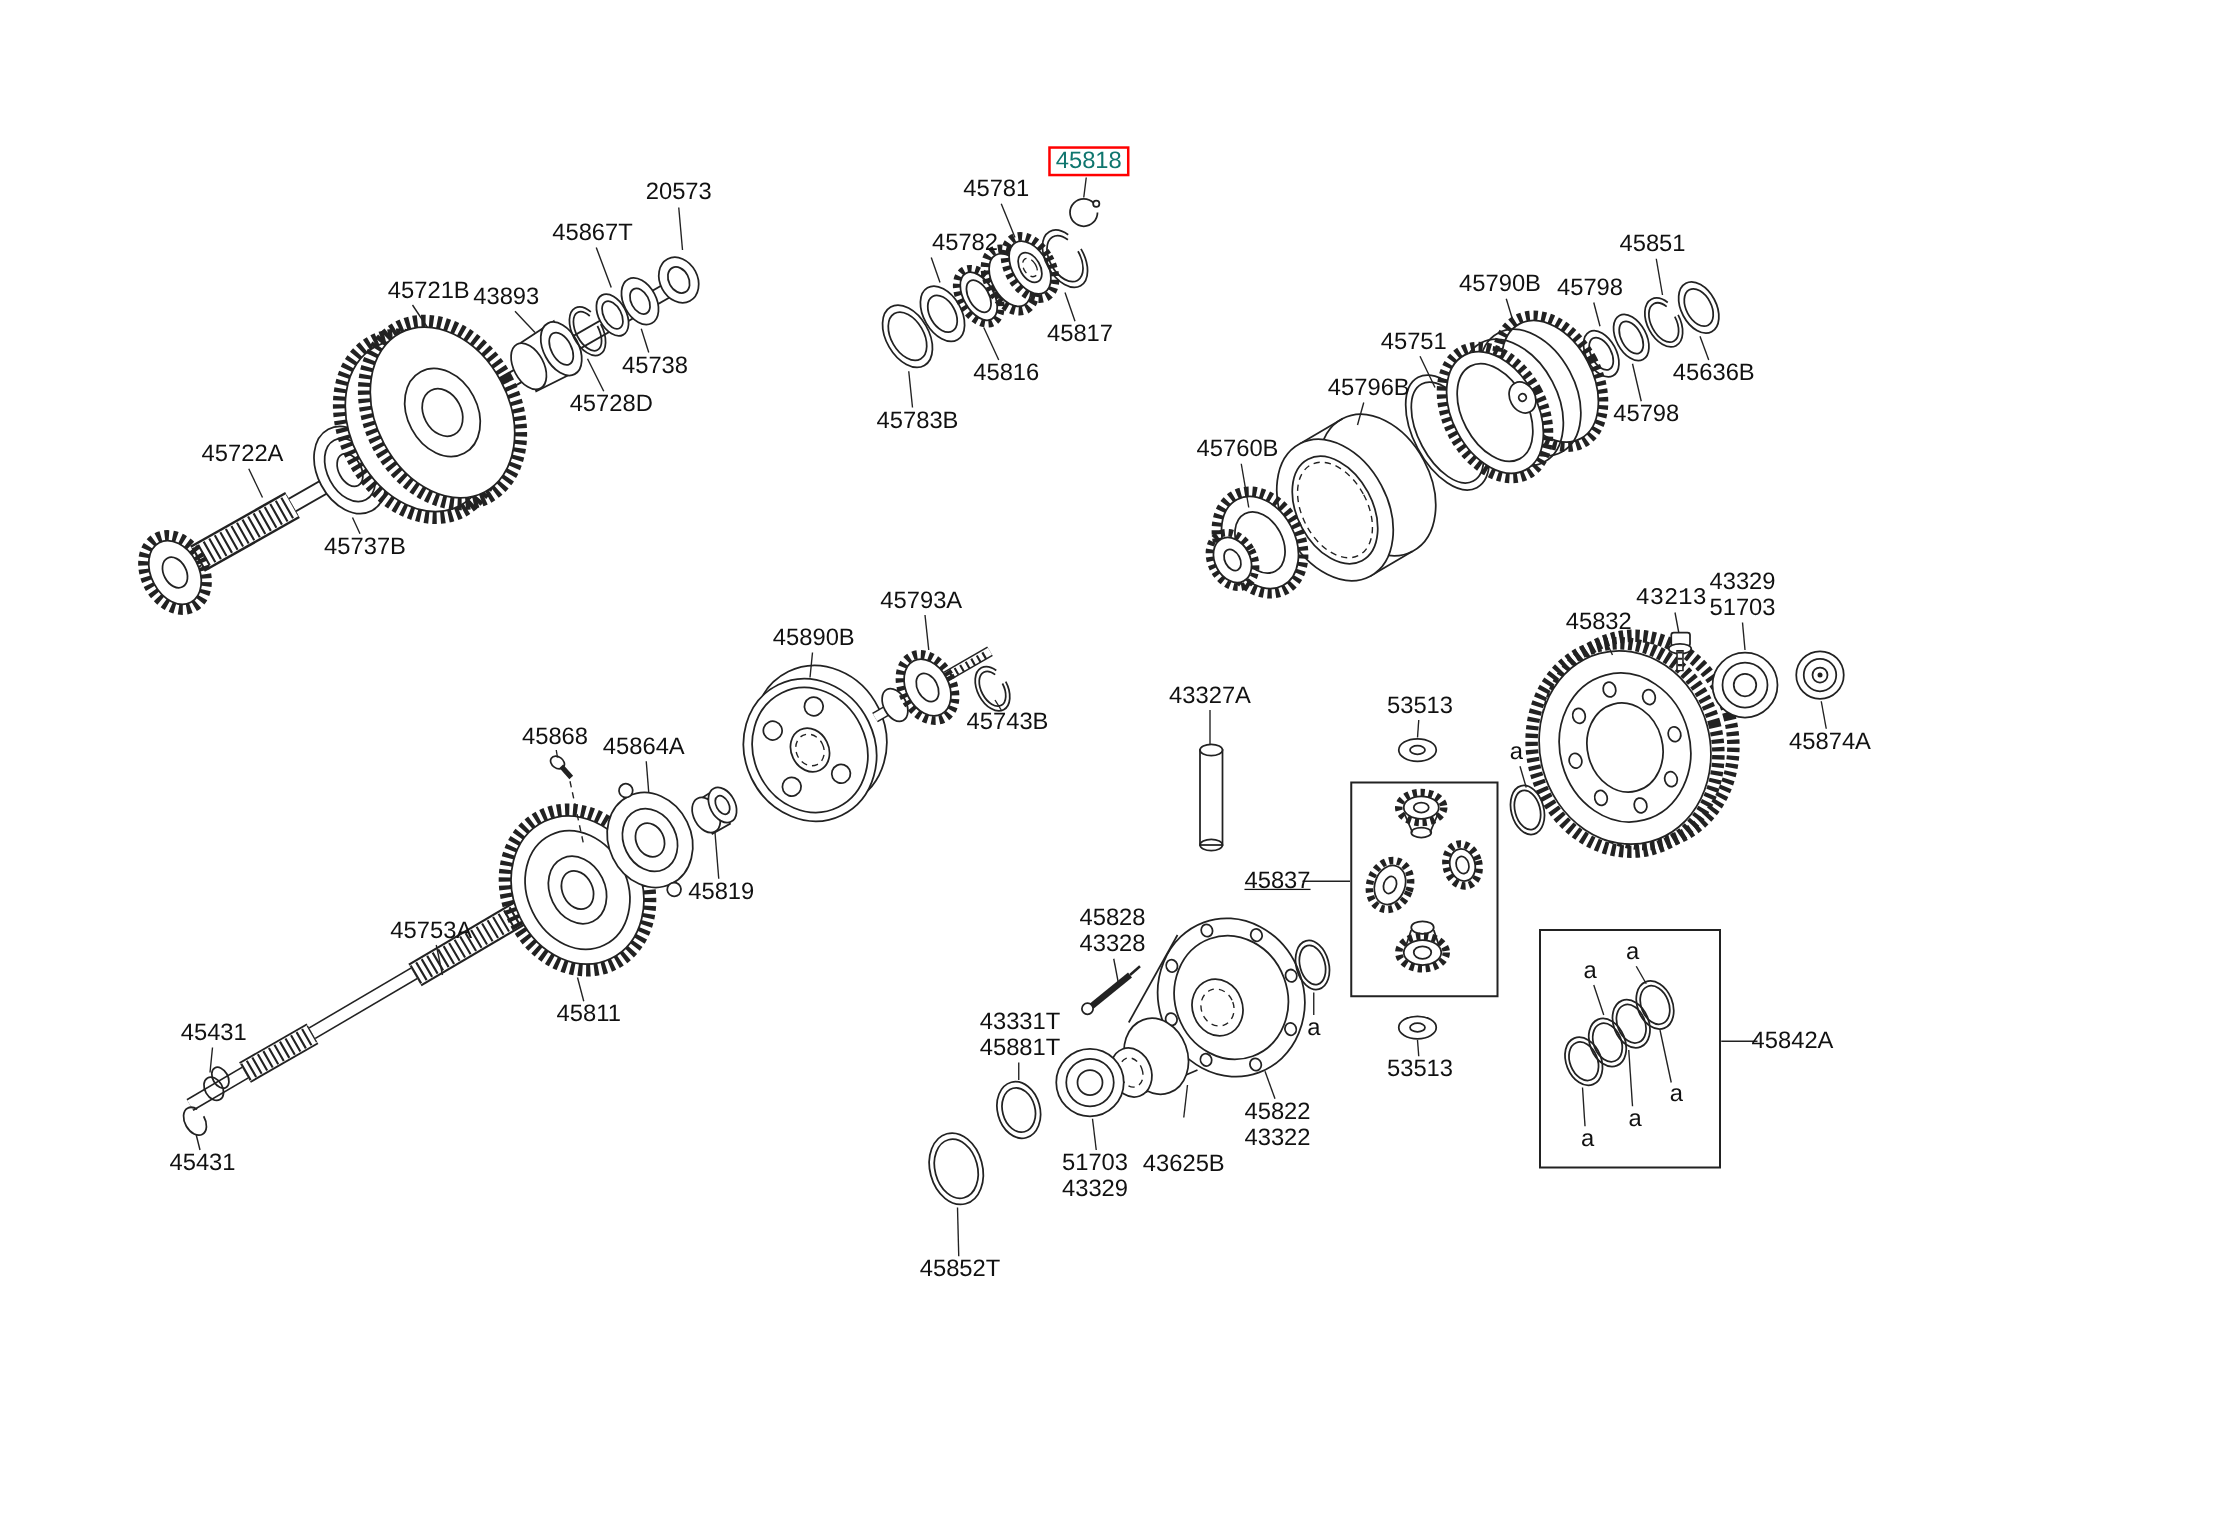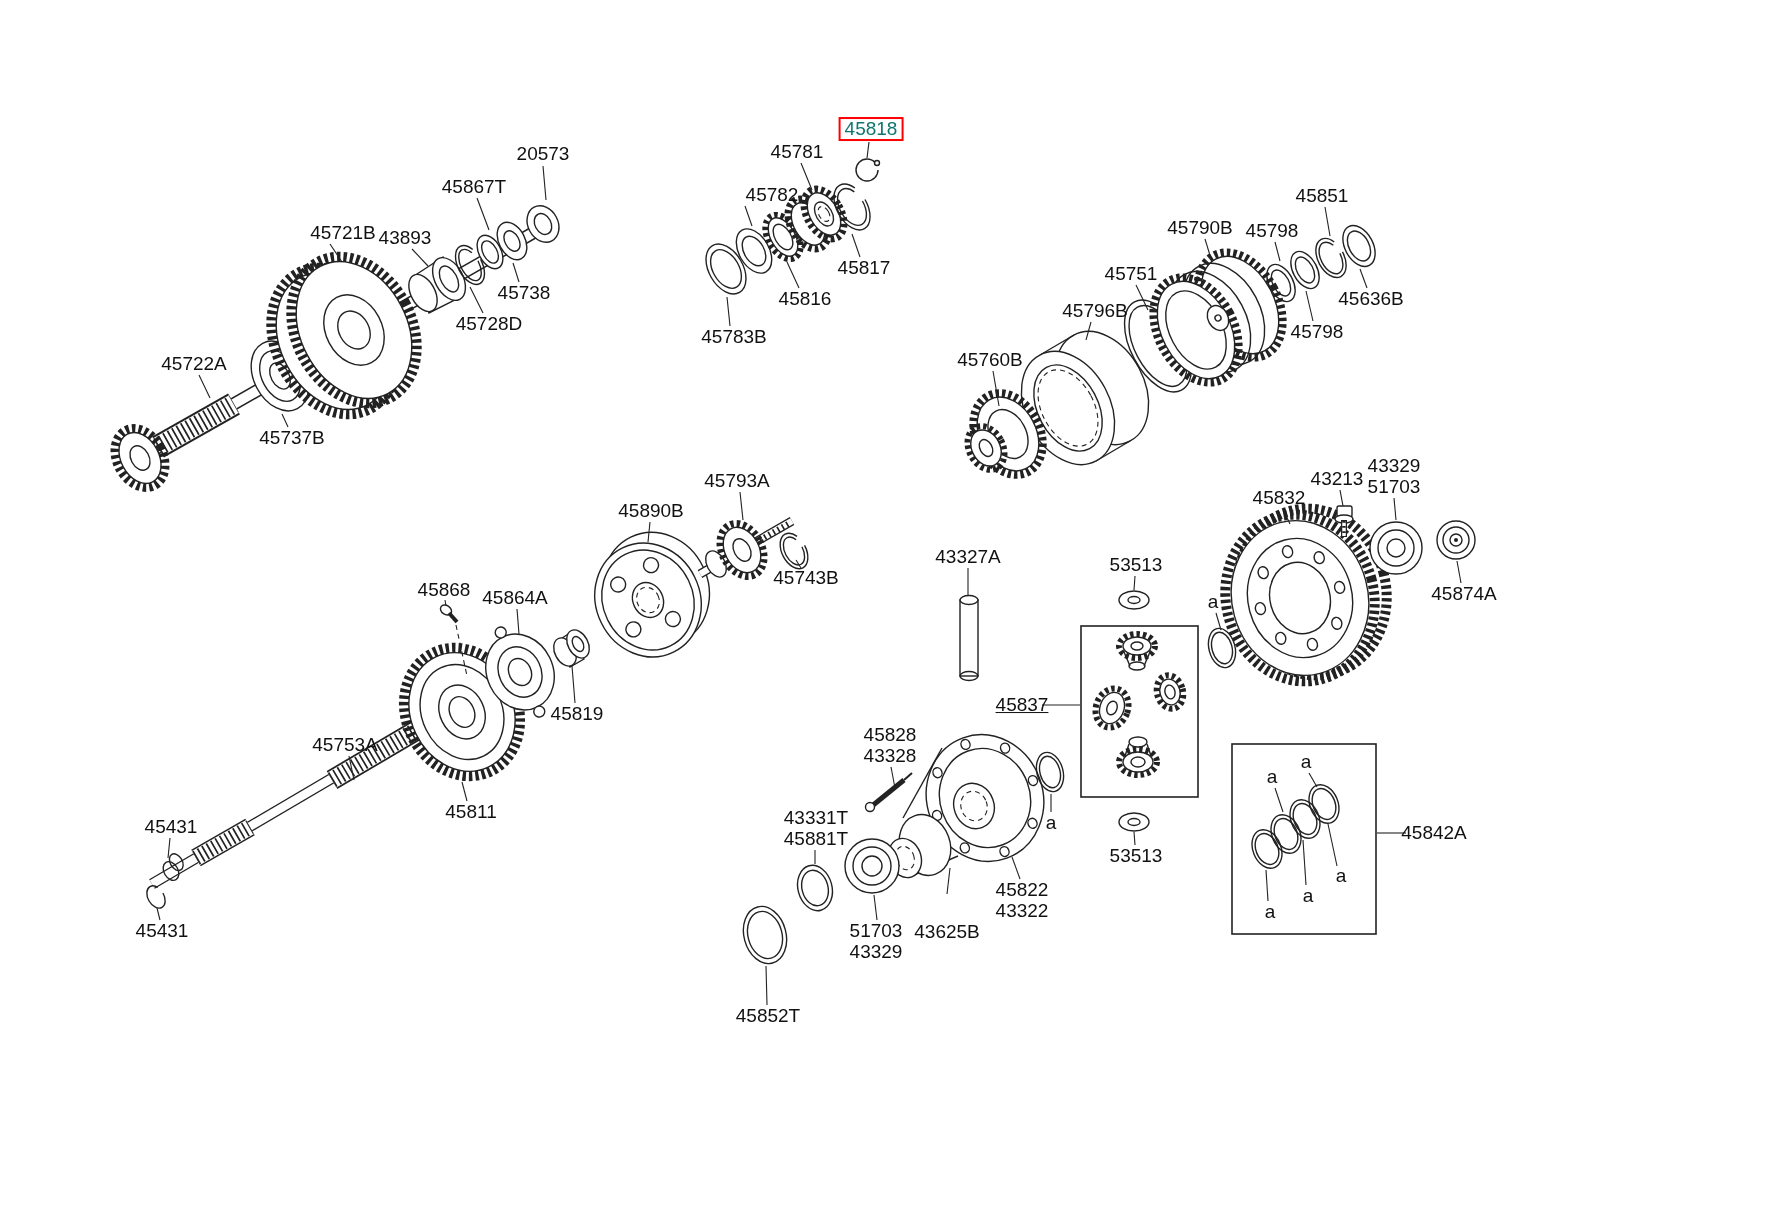--- a/index.html
+++ b/index.html
@@ -491,21 +491,21 @@
       <div class="part-label" style="left: 805px; top: 299px;">45816</div>
       <div class="part-label" style="left: 734px; top: 337px;">45783B</div>
       <div class="part-label" style="left: 990px; top: 360px;">45760B</div>
       <div class="part-label" style="left: 1095px; top: 311px;">45796B</div>
       <div class="part-label" style="left: 1131px; top: 274px;">45751</div>
       <div class="part-label" style="left: 1200px; top: 228px;">45790B</div>
       <div class="part-label" style="left: 1272px; top: 231px;">45798</div>
       <div class="part-label" style="left: 1322px; top: 196px;">45851</div>
       <div class="part-label" style="left: 1317px; top: 332px;">45798</div>
       <div class="part-label" style="left: 1371px; top: 299px;">45636B</div>
-      <div class="part-label" style="left: 1337px; top: 479px;">43213</div>
+      <div class="part-label" style="left: 1337px; top: 479px; font-family: Liberation Mono, monospace;">43213</div>
       <div class="part-label" style="left: 1394px; top: 466px;">43329</div>
       <div class="part-label" style="left: 1394px; top: 487px;">51703</div>
       <div class="part-label" style="left: 1279px; top: 498px;">45832</div>
       <div class="part-label" style="left: 1464px; top: 594px;">45874A</div>
       <div class="part-label" style="left: 1213px; top: 602px;">a</div>
       <div class="part-label" style="left: 737px; top: 481px;">45793A</div>
       <div class="part-label" style="left: 651px; top: 511px;">45890B</div>
       <div class="part-label" style="left: 806px; top: 578px;">45743B</div>
       <div class="part-label" style="left: 444px; top: 590px;">45868</div>
       <div class="part-label" style="left: 515px; top: 598px;">45864A</div>

